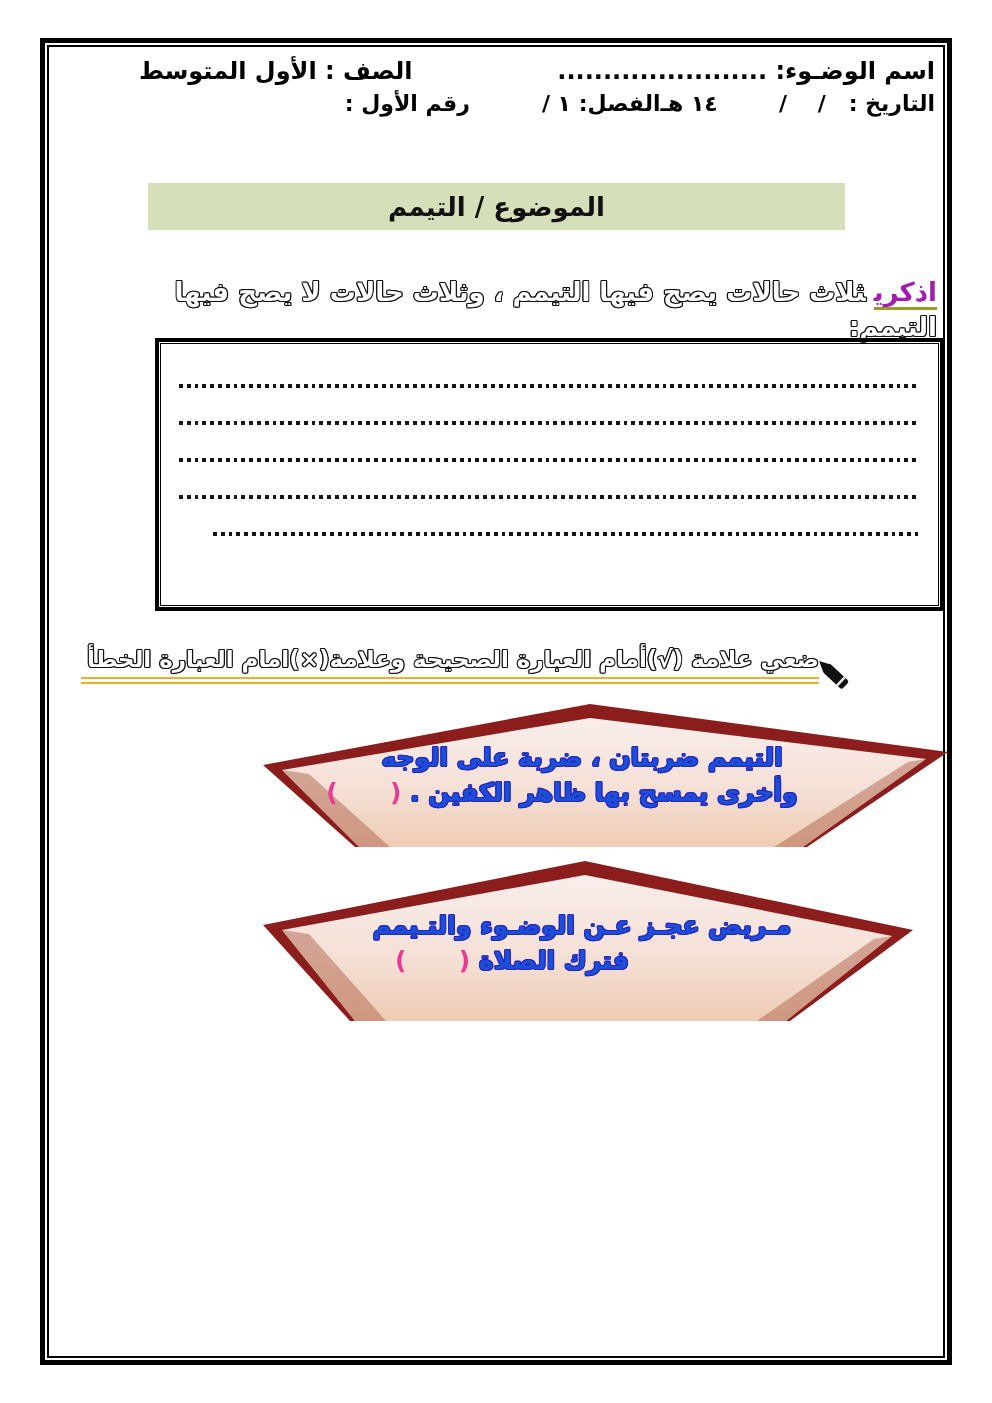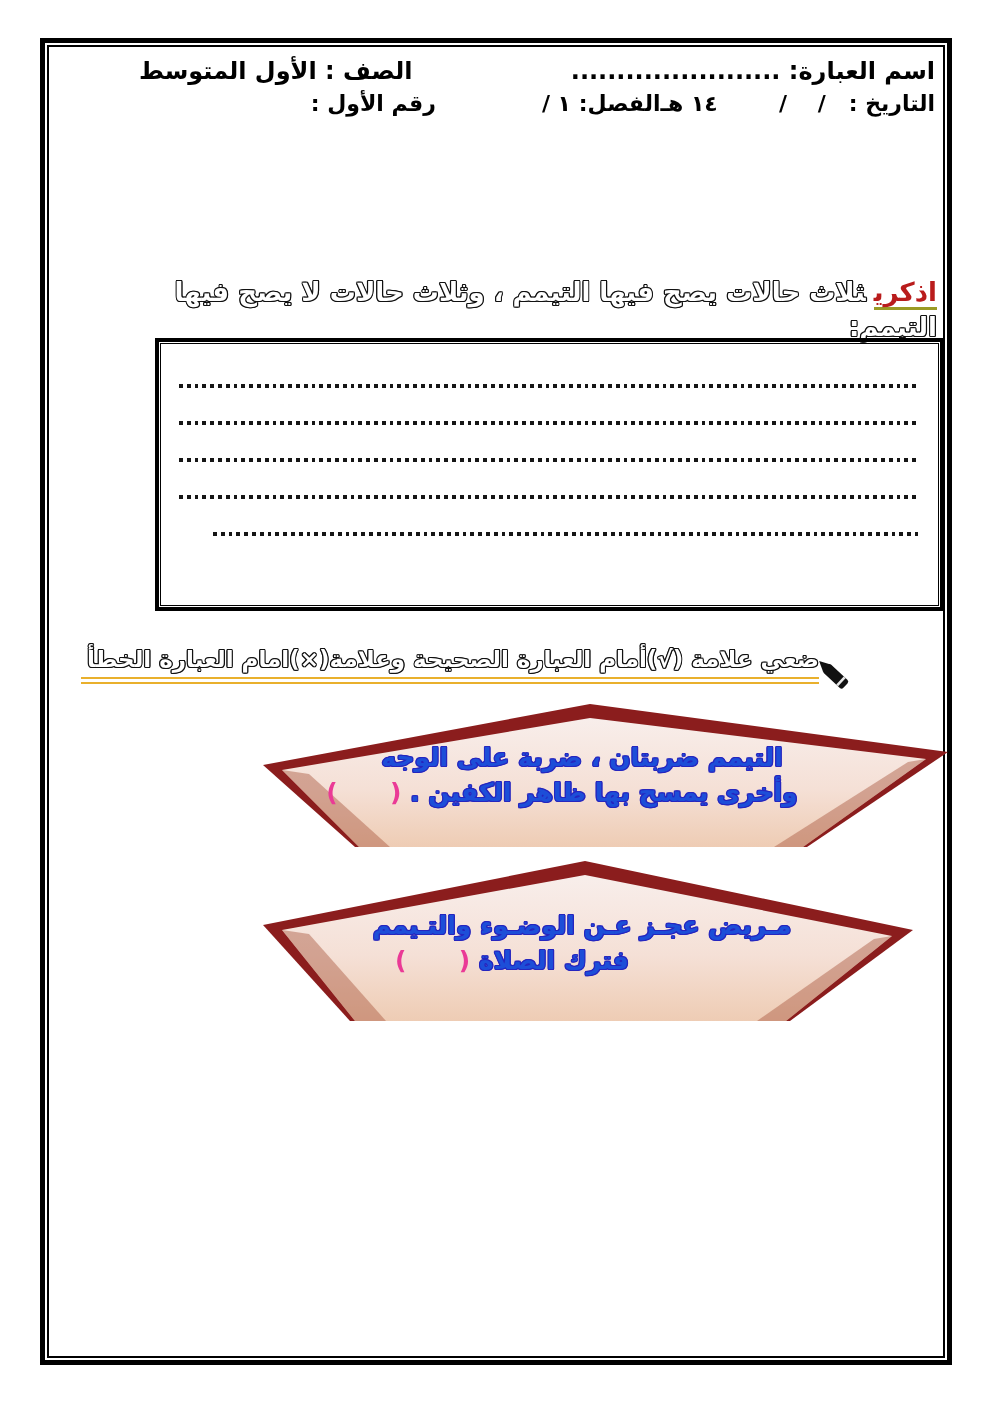--- a/index.html
+++ b/index.html
@@ -17,39 +17,39 @@
     position:absolute; inset:2px; border:2px solid #000;
   }
   
   .header { position:absolute; top:6px; right:0; left:0; padding:4px 8px 0 14px; }
   .hrow1 { display:flex; justify-content:space-between; align-items:baseline;
            font-weight:bold; font-size:24px; color:#000; }
   .hrow1 .grade { margin-left:76px; }
   .hrow2 { display:flex; align-items:baseline; margin-top:6px;
            font-weight:bold; font-size:22px; color:#000; }
   .hrow2 span { white-space:pre; }
-  .hrow2 .semester { margin-left:106px; }
+  .hrow2 .semester { margin-left:72px; }
   
   .topic-bar {
     position:absolute; left:99px; top:136px; width:697px; height:47px;
     background:#d5dfba; display:flex; align-items:center; justify-content:center;
     font-weight:bold; font-size:26px; color:#101010;
   }
   
   .q1 {
     position:absolute; top:228px; right:6px; left:40px; text-align:right;
     font-weight:bold; font-size:26px; line-height:1.35;
   }
   .hollow-k {
     color:#ffffff;
     text-shadow:1.2px 0 #111,-1.2px 0 #111,0 1.2px #111,0 -1.2px #111,
                 0.9px 0.9px #111,-0.9px 0.9px #111,0.9px -0.9px #111,-0.9px -0.9px #111;
   }
   .keyword {
-    color:#b91c1c; border-bottom:3px solid #9a9b25; margin-left:8px; font-weight:bold;
+    color:#a21caf; border-bottom:3px solid #9a9b25; margin-left:8px; font-weight:bold;
   }
   
   .answer-box {
     position:absolute; left:106px; top:291px; width:789px; height:273px;
     border:4px solid #000;
   }
   .answer-box-inner { position:absolute; inset:1px; border:1.5px solid #000; padding:40px 20px 0 18px; }
   .dotline {
     height:4px; margin-bottom:33px;
     background-image:repeating-linear-gradient(to right,#151515 0 3.8px,transparent 3.8px 7.8px);
@@ -80,30 +80,33 @@
 </style>
 </head>
 <body>
 
 <div class="sheet">
   <div class="frame">
     <div class="frame-inner">
 
       <div class="header">
         <div class="hrow1">
-          <span>اسم العبارة: .......................</span>
+          <span>اسم الوضـوء: .......................</span>
           <span class="grade">الصف : الأول المتوسط</span>
         </div>
         <div class="hrow2">
           <span>التاريخ :   /    /        ١٤ هـ</span>
           <span class="semester">الفصل: ١ /</span>
           <span>رقم الأول :</span>
         </div>
       </div>
 
+      <div class="topic-bar">
+        <span>الموضوع / التيمم</span>
+      </div>
 
       <div class="q1">
         <span class="keyword">اذكري</span><span class="hollow-k">ثلاث حالات يصح فيها التيمم ، وثلاث حالات لا يصح فيها التيمم:</span>
       </div>
 
       <div class="answer-box">
         <div class="answer-box-inner">
           <div class="dotline"></div>
           <div class="dotline"></div>
           <div class="dotline"></div>

